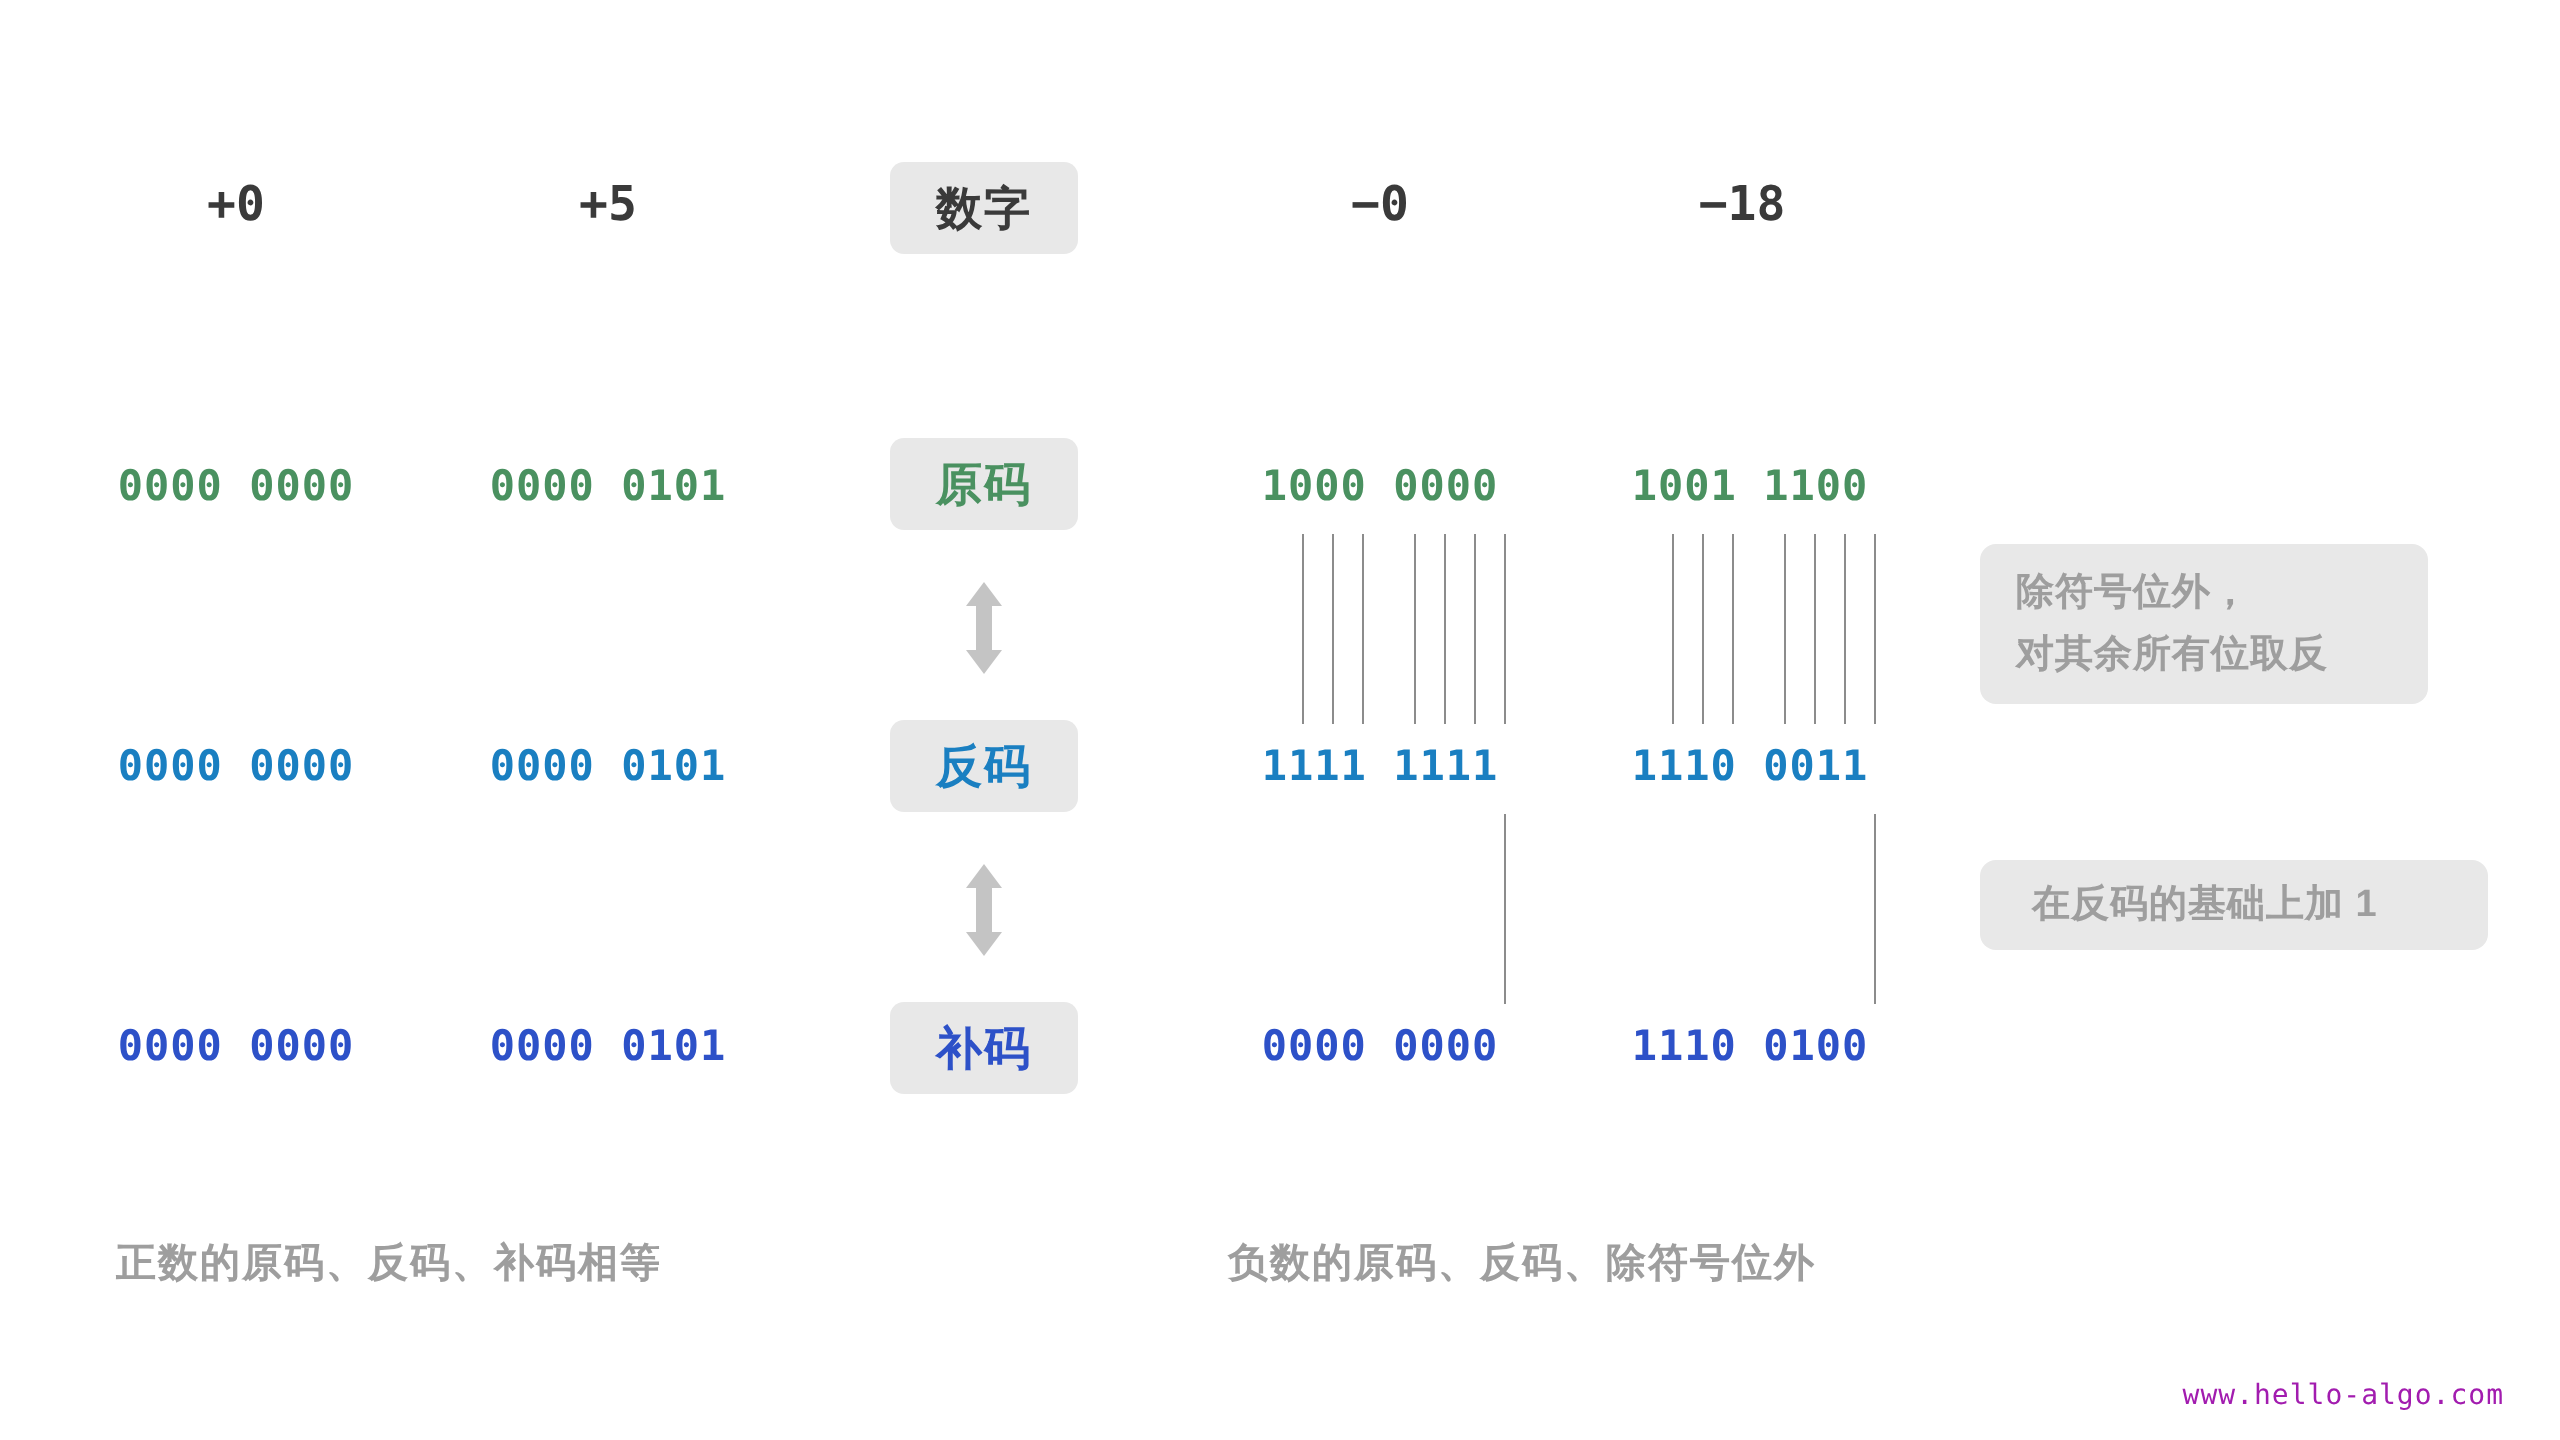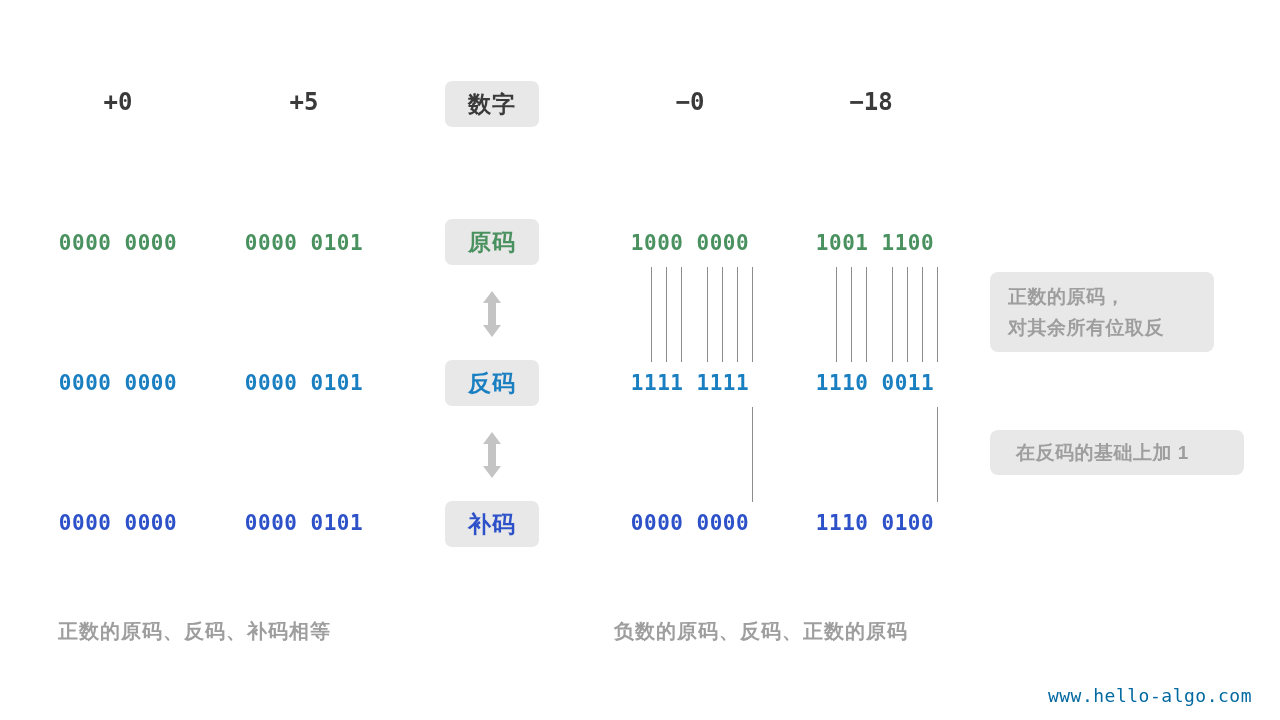--- a/index.html
+++ b/index.html
@@ -92,23 +92,23 @@
     font-weight: 700;
     letter-spacing: 1px;
     white-space: pre;
   }
 
   
   .watermark {
     position: absolute;
     right: 28px;
     bottom: 14px;
-    color: #0369a1;
+    color: #a21caf;
     font-family: "DejaVu Sans Mono", "Liberation Mono", monospace;
-    font-size: 18px;
+    font-size: 14px;
     letter-spacing: 0.5px;
     white-space: pre;
     text-align: right;
   }
 
   
   .vline {
     position: absolute;
     width: 1px;
     background: #8c8c8c;
@@ -198,27 +198,27 @@
   <div class="vline" style="left:866px; top:267px; height:95px;"></div>
   <div class="vline" style="left:892px; top:267px; height:95px;"></div>
   <div class="vline" style="left:907px; top:267px; height:95px;"></div>
   <div class="vline" style="left:922px; top:267px; height:95px;"></div>
   <div class="vline" style="left:937px; top:267px; height:95px;"></div>
 
   <div class="vline" style="left:752px; top:407px; height:95px;"></div>
   <div class="vline" style="left:937px; top:407px; height:95px;"></div>
 
   <div class="note" style="left:990px; top:272px; width:224px; height:80px;">
-    <span>正数的原码，</span>
+    <span>除符号位外，</span>
     <span>对其余所有位取反</span>
   </div>
 
   <div class="note" style="left:990px; top:430px; width:254px; height:45px;padding-left:26px;">
     <span>在反码的基础上加 1</span>
   </div>
 
   <div class="caption" style="left:58px; top:618px;">正数的原码、反码、补码相等</div>
 
-  <div class="caption" style="left:614px; top:618px;">负数的原码、反码、正数的原码</div>
+  <div class="caption" style="left:614px; top:618px;">负数的原码、反码、除符号位外</div>
 
   <div class="watermark">www.hello-algo.com</div>
 
 </div>
 
 </body></html>

